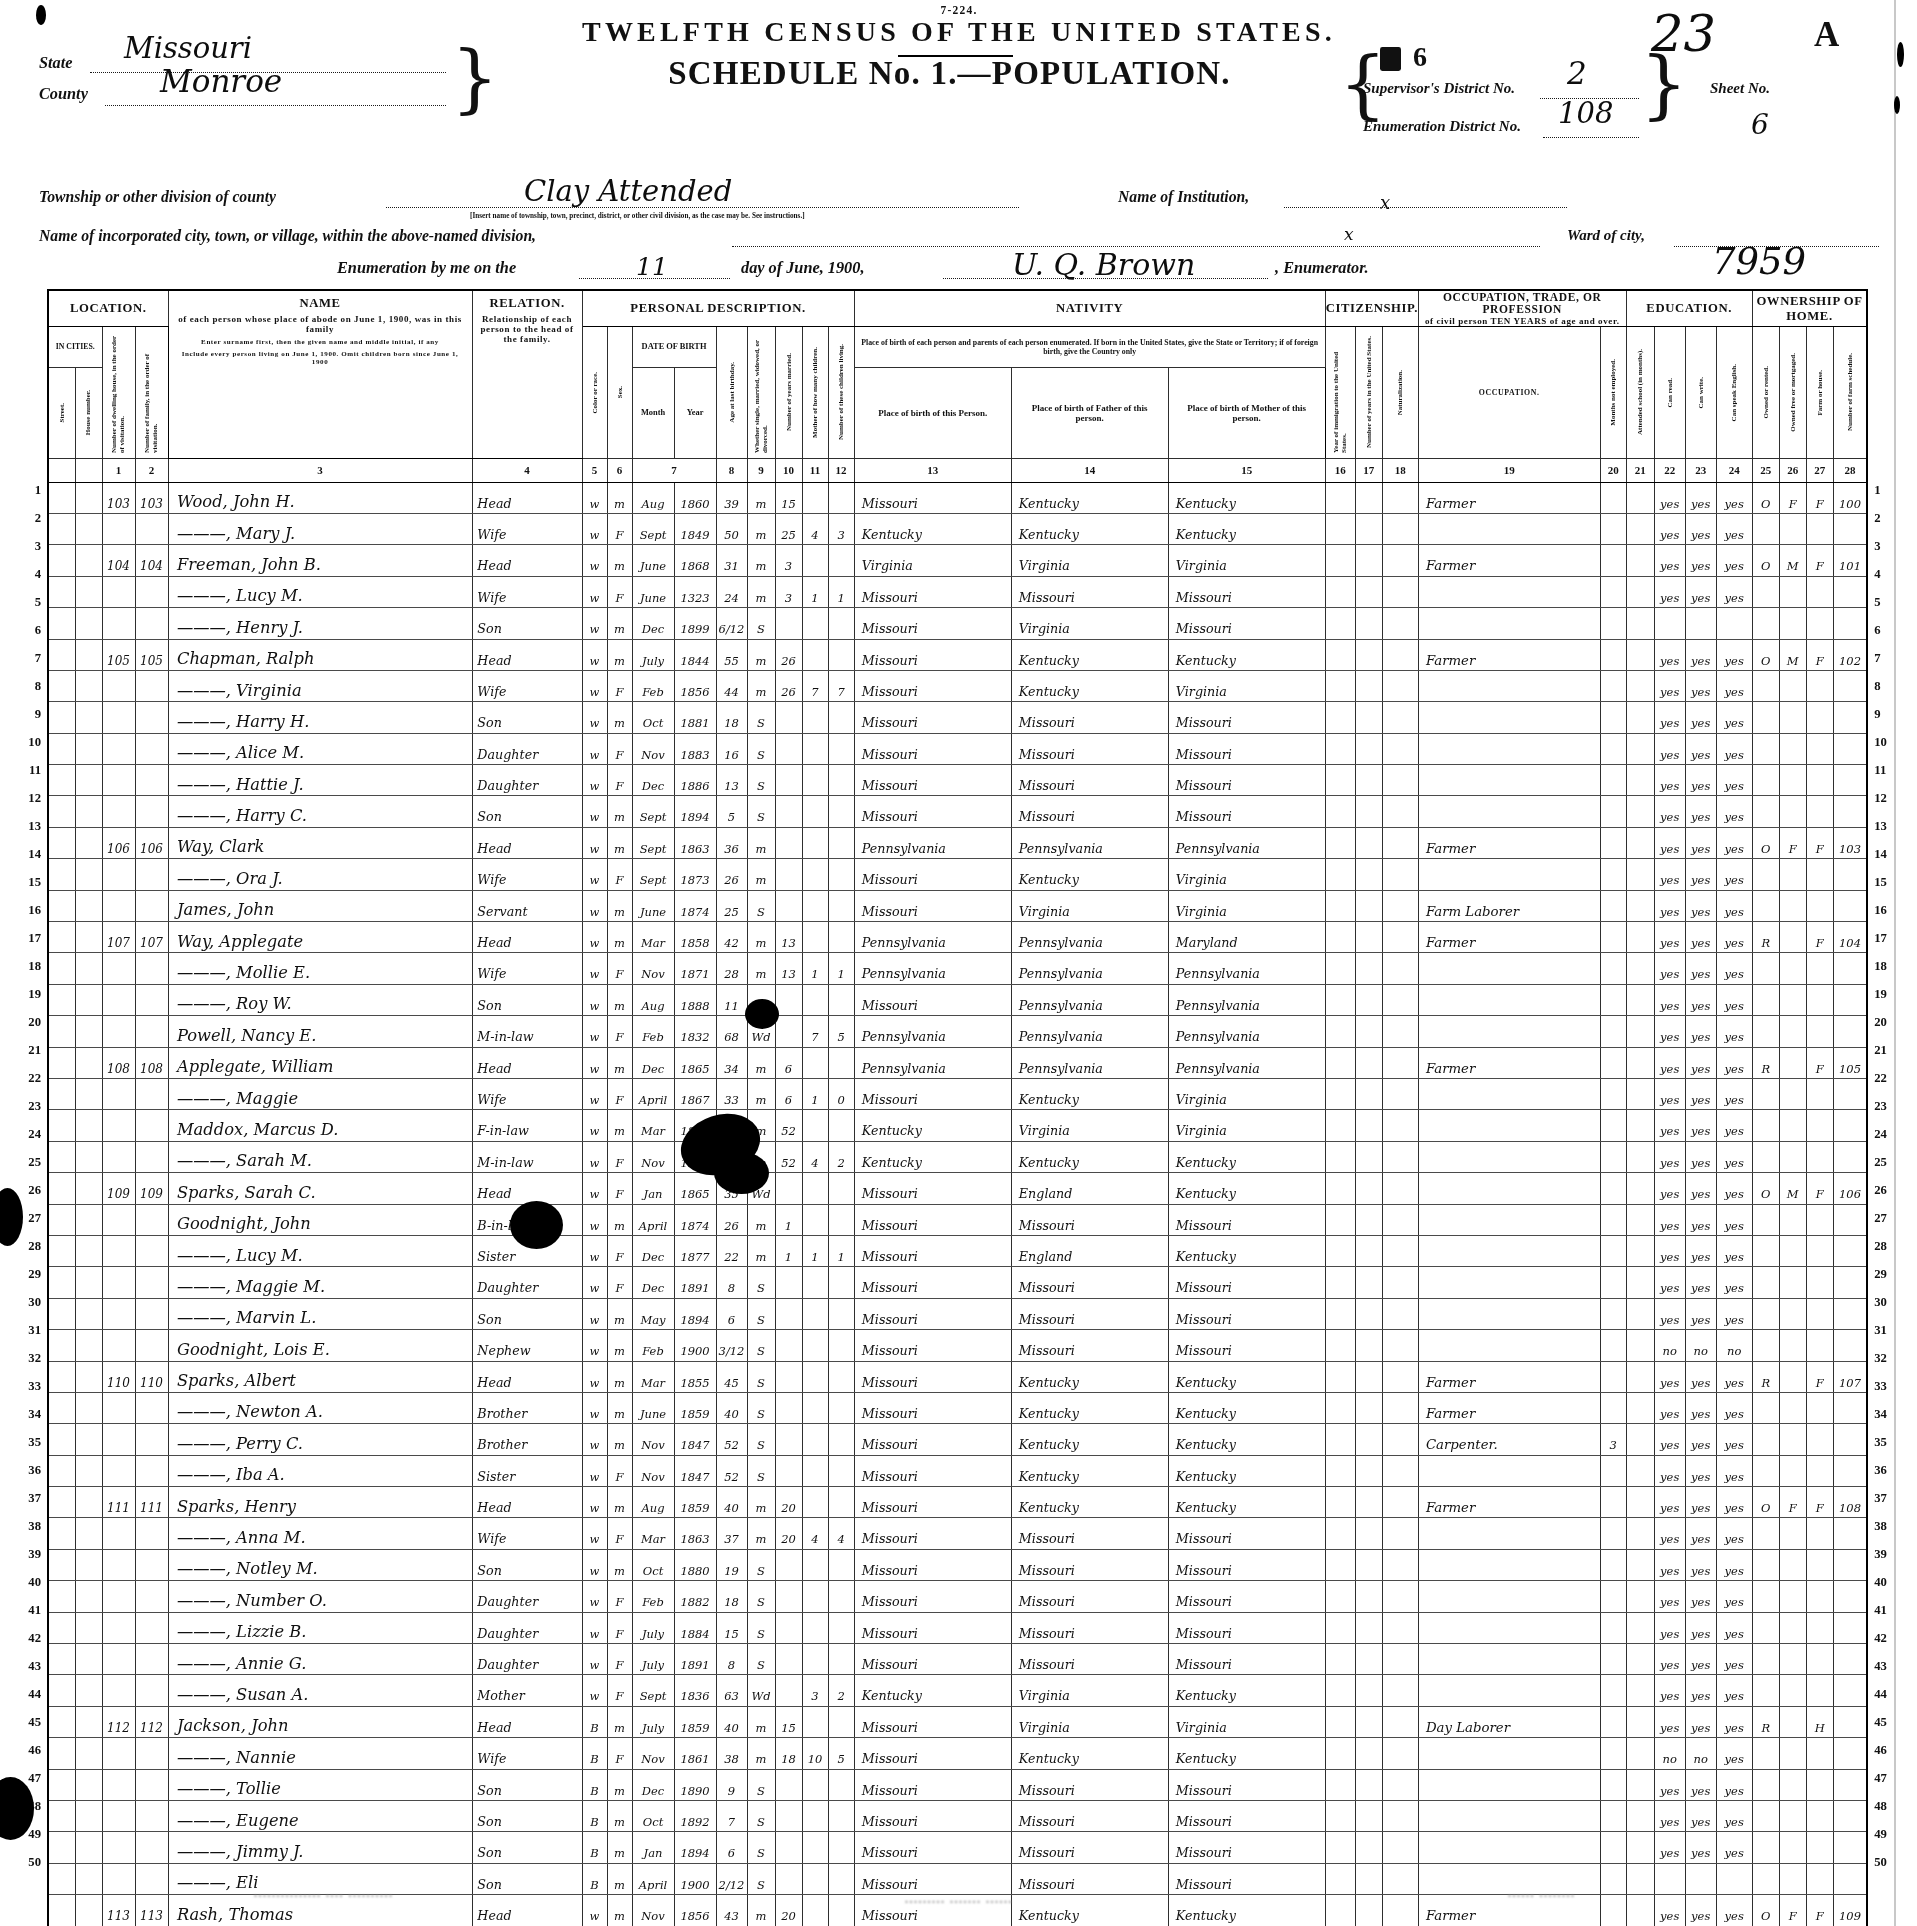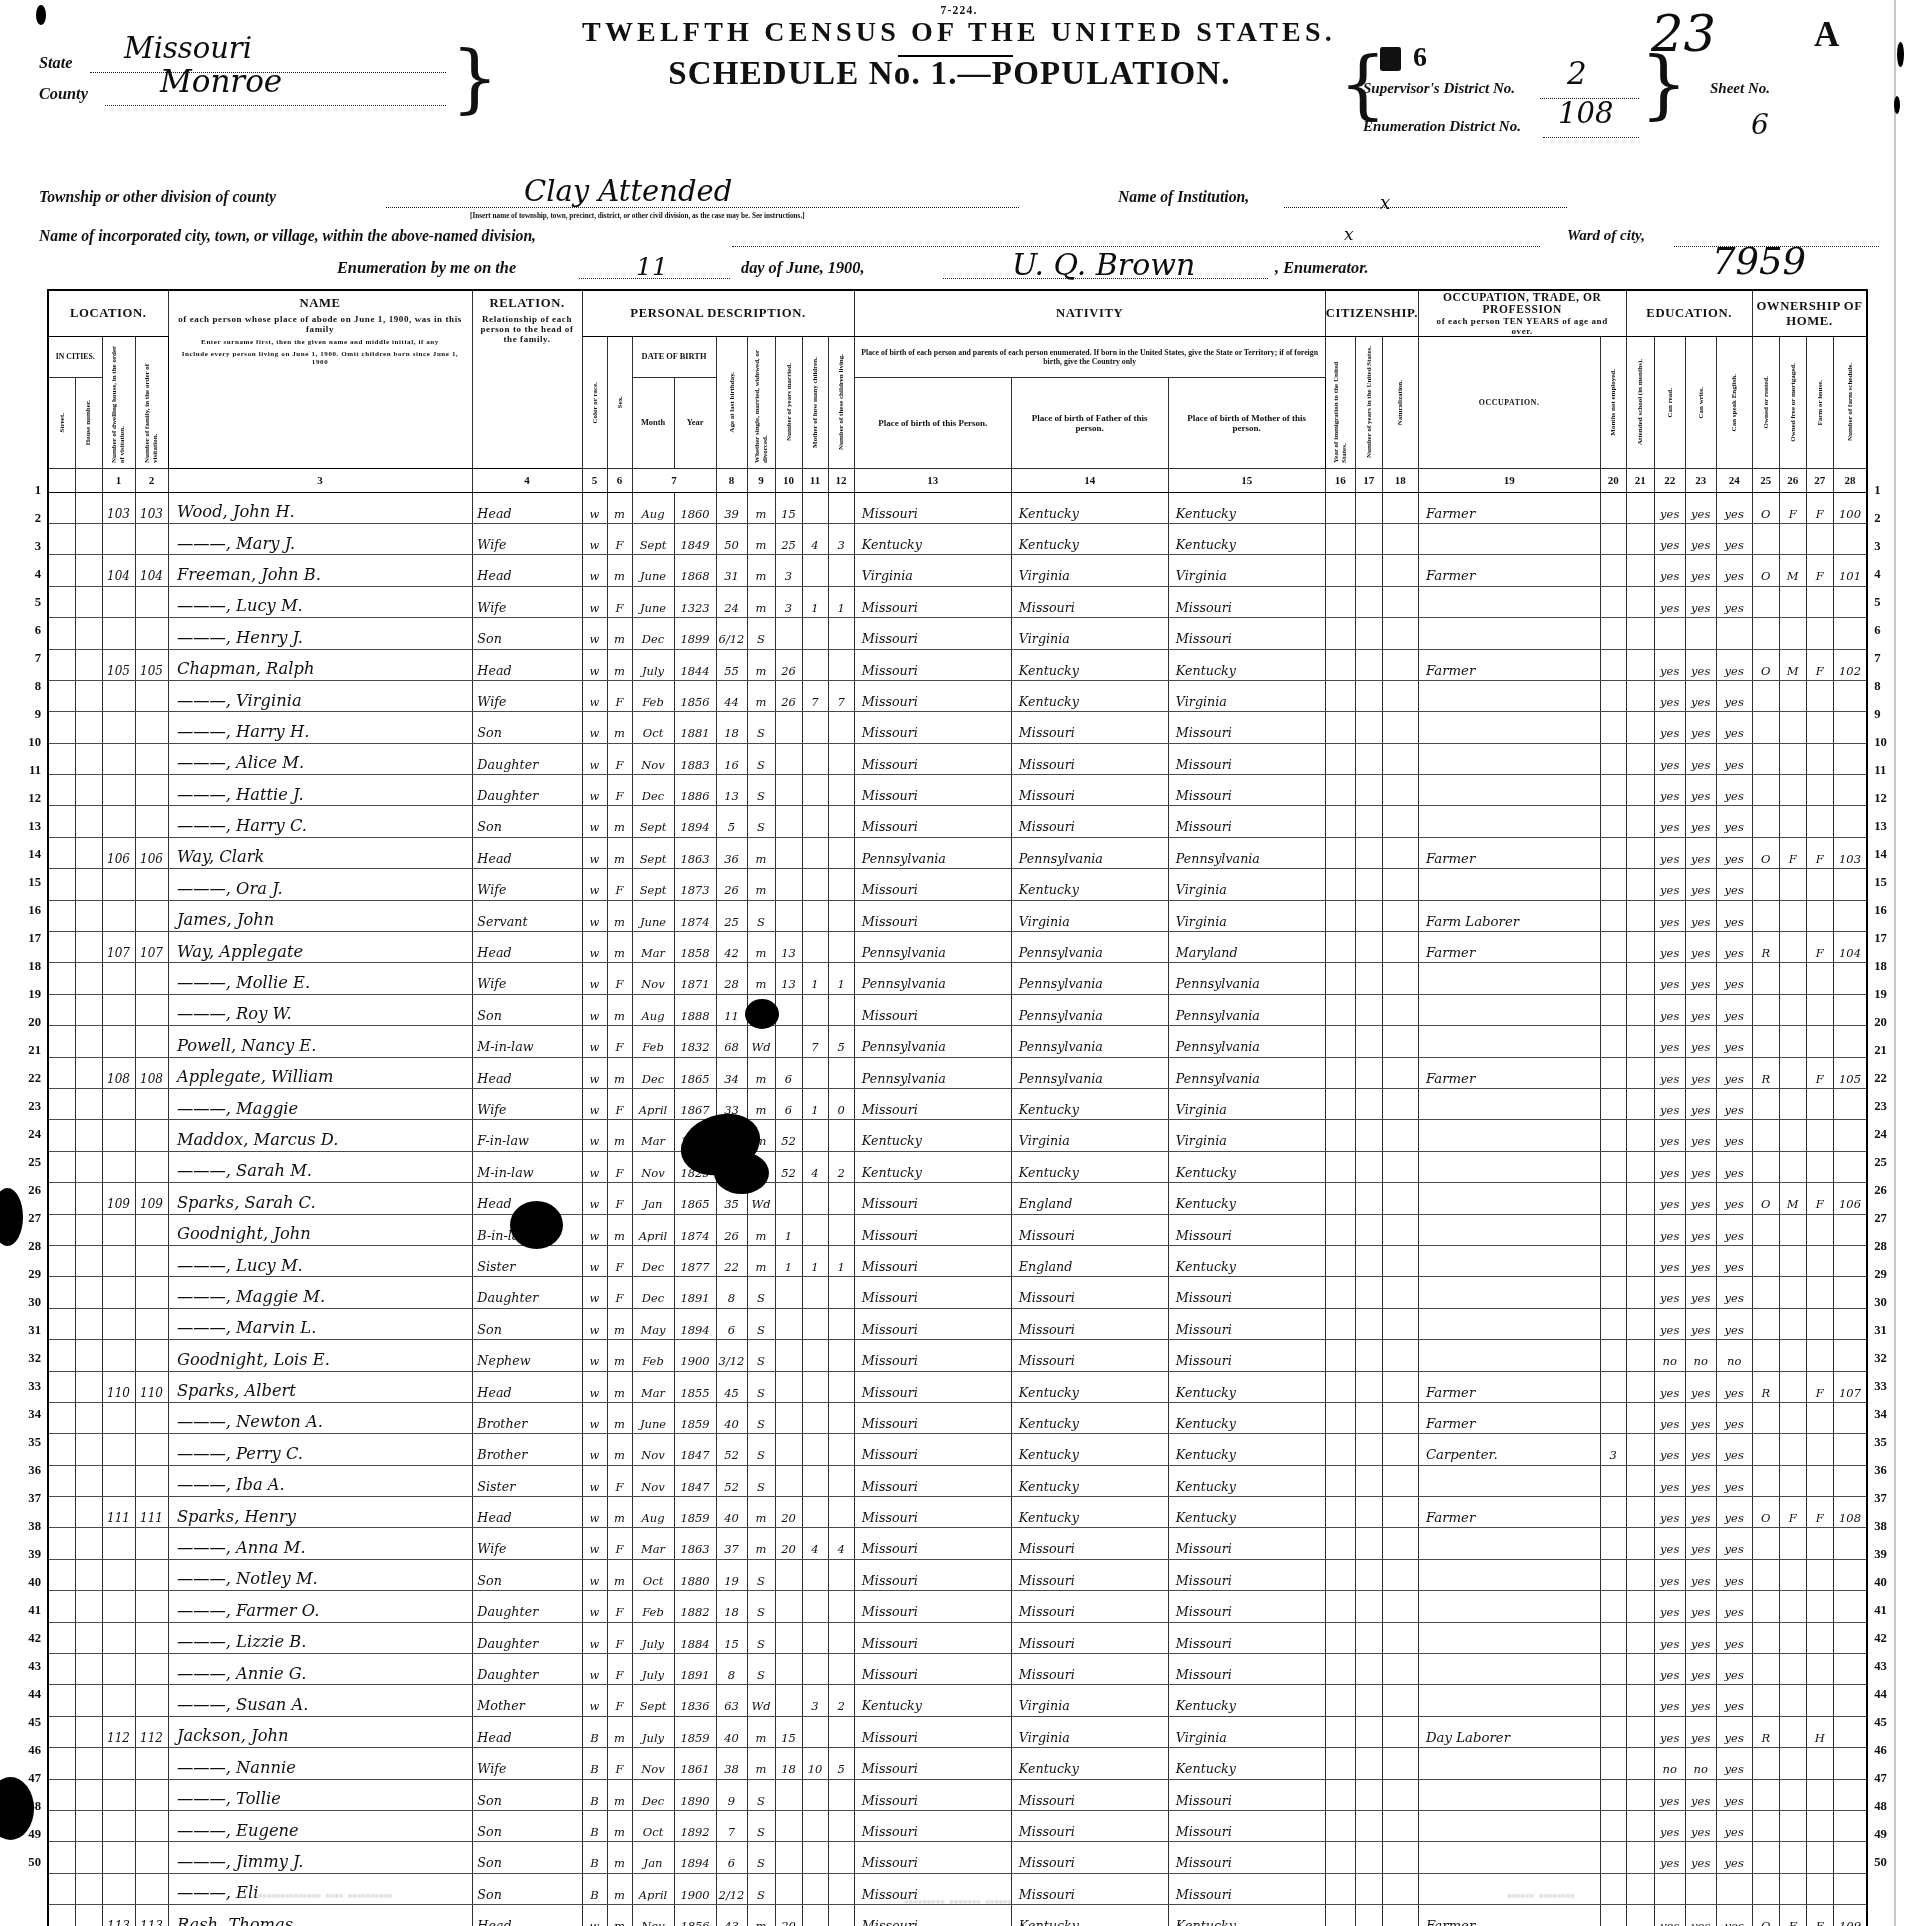--- a/index.html
+++ b/index.html
@@ -232,21 +232,21 @@
         </th>
         <th rowspan="3" class="namehead hgb">
           <div class="gt">RELATION.</div>
           <div class="nd">Relationship of each person to the head of the family.</div>
         </th>
         <th colspan="9" class="hgb">PERSONAL DESCRIPTION.</th>
         <th colspan="3" class="hgb">NATIVITY</th>
         <th colspan="3" class="hgb">CITIZENSHIP.</th>
         <th colspan="2" class="hgb">
           <div class="gt" style="font-size:11.5px">OCCUPATION, TRADE, OR PROFESSION</div>
-          <div class="nd" style="margin-top:1.2px">of each person TEN YEARS of age and over.</div>
+          <div class="nd" style="margin-top:1.2px">of civil person TEN YEARS of age and over.</div>
         </th>
         <th colspan="4" class="hgb">EDUCATION.</th>
         <th colspan="4" class="hgb">OWNERSHIP OF HOME.</th>
       </tr>
       <tr class="r2">
         <th colspan="2" class="incities">IN CITIES.</th>
         <th rowspan="2" class="vt">
             <div>Number of dwelling house, in the order of visitation.</div>
           </th>
         <th rowspan="2" class="vt">
@@ -1550,21 +1550,21 @@
     <td class="sm hw"></td>
     <td class="sm hw"></td>
     <td class="sm hw"></td>
   </tr>
 
   <tr>
     <td></td>
     <td></td>
     <td class="num hw"></td>
     <td class="num hw"></td>
-    <td class="name hw">———, Farmer O.</td>
+    <td class="name hw">———, Number O.</td>
     <td class="rel hw">Daughter</td>
     <td class="sm hw">w</td>
     <td class="sm hw">F</td>
     <td class="sm hw">Feb</td>
     <td class="sm hw">1882</td>
     <td class="sm hw">18</td>
     <td class="sm hw">S</td>
     <td class="sm hw"></td>
     <td class="sm hw"></td>
     <td class="sm hw"></td>

